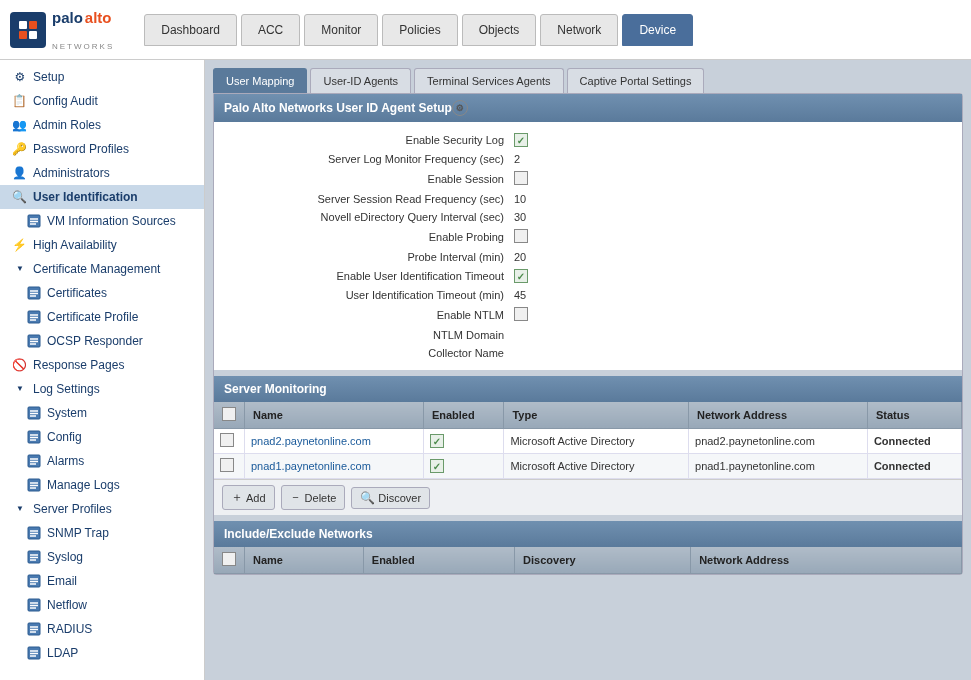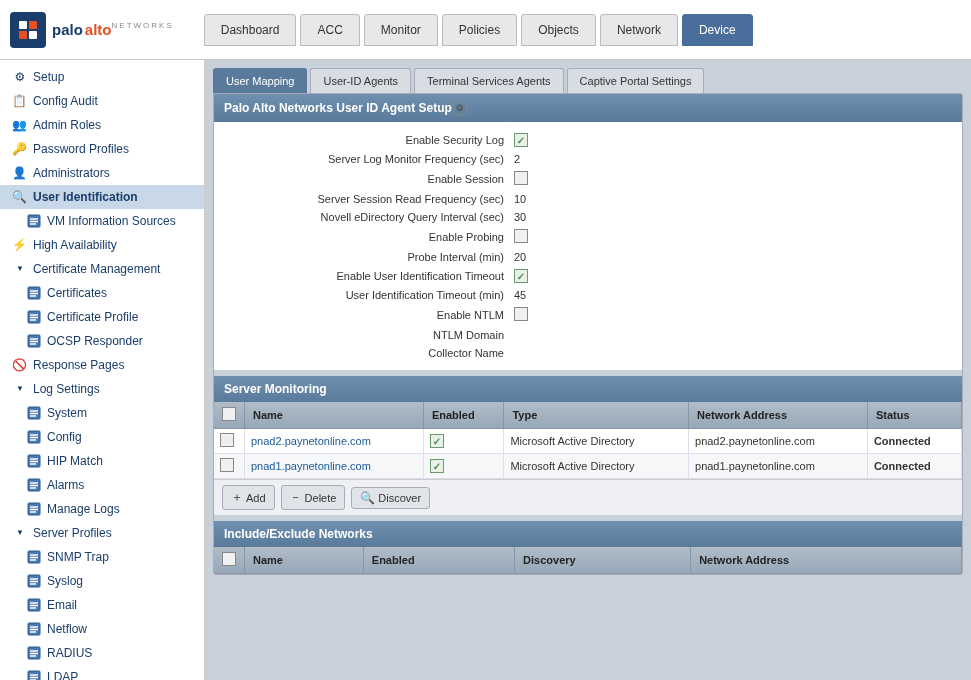--- a/index.html
+++ b/index.html
@@ -23,21 +23,21 @@
       width: 36px;
       height: 36px;
       background: #1a3d6b;
       border-radius: 4px;
       display: flex;
       align-items: center;
       justify-content: center;
       margin-right: 6px;
     }
     .logo-icon svg { width: 24px; height: 24px; }
-    .logo-text { display: flex; flex-direction: row; }
+    .logo-text { display: flex; flex-direction: column; gap: 16px; }
 
     .nav-tabs { display: flex; gap: 4px; border-radius: 7px; }
     .nav-tab {
       padding: 8px 16px;
       border: 1px solid #bbb;
       background: #e8e8e8;
       cursor: pointer;
       border-radius: 3px 3px 0 0;
       font-size: 12px;
       color: #333;
@@ -370,31 +370,20 @@
       <div class="sidebar-item" style="padding-left: 26px;">
         <span class="icon">
           <svg width="14" height="14" viewBox="0 0 14 14">
             <rect x="1" y="1" width="12" height="12" rx="1" fill="#4a7ab0" stroke="#2a5a90" stroke-width="1"></rect>
             <line x1="3" y1="5" x2="11" y2="5" stroke="white" stroke-width="1.5"></line>
             <line x1="3" y1="7.5" x2="11" y2="7.5" stroke="white" stroke-width="1.5"></line>
             <line x1="3" y1="10" x2="9" y2="10" stroke="white" stroke-width="1.5"></line>
           </svg>
         </span>
         <span>Config</span>
-      </div>
-      <div class="sidebar-item" style="padding-left: 26px;">
-        <span class="icon">
-          <svg width="14" height="14" viewBox="0 0 14 14">
-            <rect x="1" y="1" width="12" height="12" rx="1" fill="#4a7ab0" stroke="#2a5a90" stroke-width="1"></rect>
-            <line x1="3" y1="5" x2="11" y2="5" stroke="white" stroke-width="1.5"></line>
-            <line x1="3" y1="7.5" x2="11" y2="7.5" stroke="white" stroke-width="1.5"></line>
-            <line x1="3" y1="10" x2="9" y2="10" stroke="white" stroke-width="1.5"></line>
-          </svg>
-        </span>
-        <span>HIP Match</span>
       </div>
       <div class="sidebar-item" style="padding-left: 26px;">
         <span class="icon">
           <svg width="14" height="14" viewBox="0 0 14 14">
             <rect x="1" y="1" width="12" height="12" rx="1" fill="#4a7ab0" stroke="#2a5a90" stroke-width="1"></rect>
             <line x1="3" y1="5" x2="11" y2="5" stroke="white" stroke-width="1.5"></line>
             <line x1="3" y1="7.5" x2="11" y2="7.5" stroke="white" stroke-width="1.5"></line>
             <line x1="3" y1="10" x2="9" y2="10" stroke="white" stroke-width="1.5"></line>
           </svg>
         </span>

